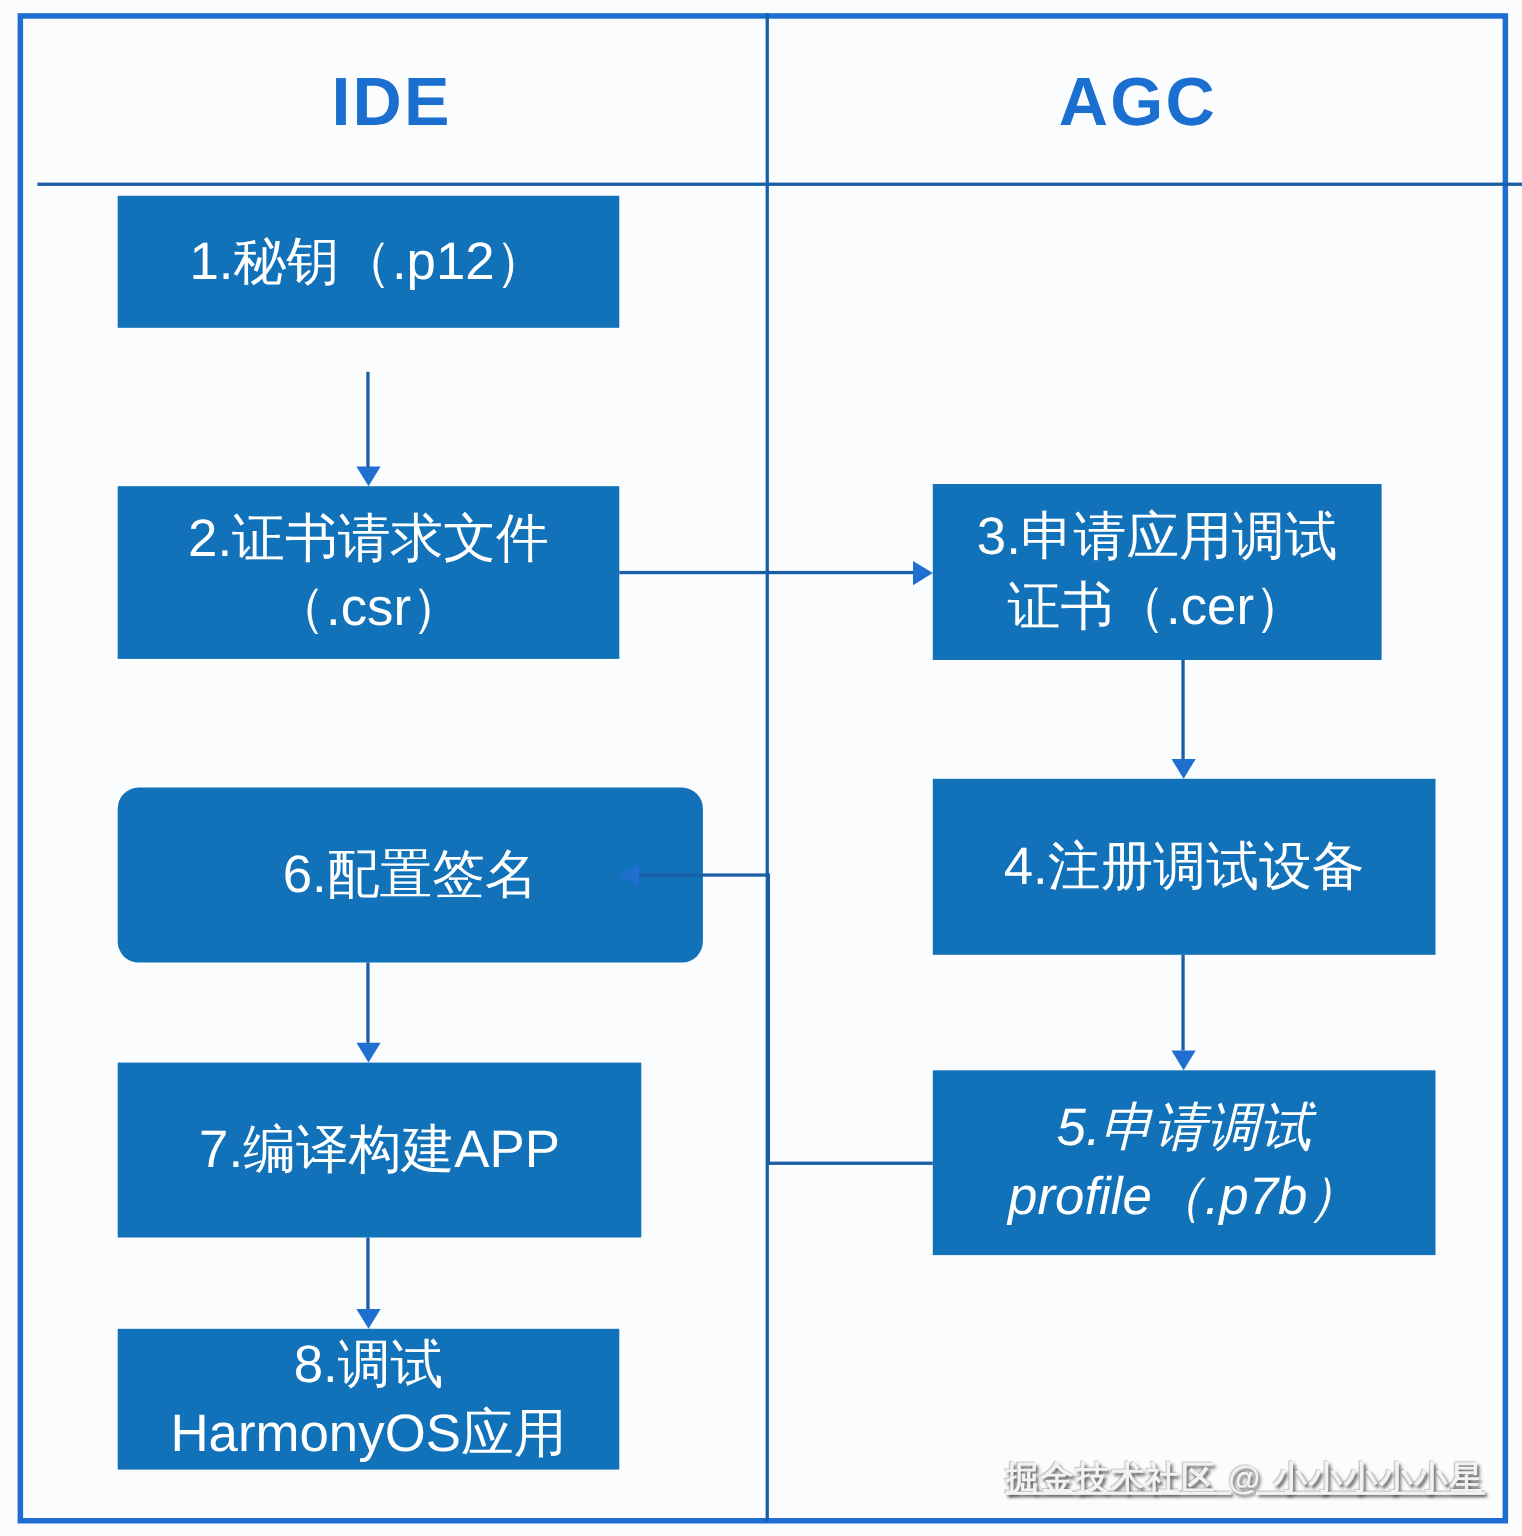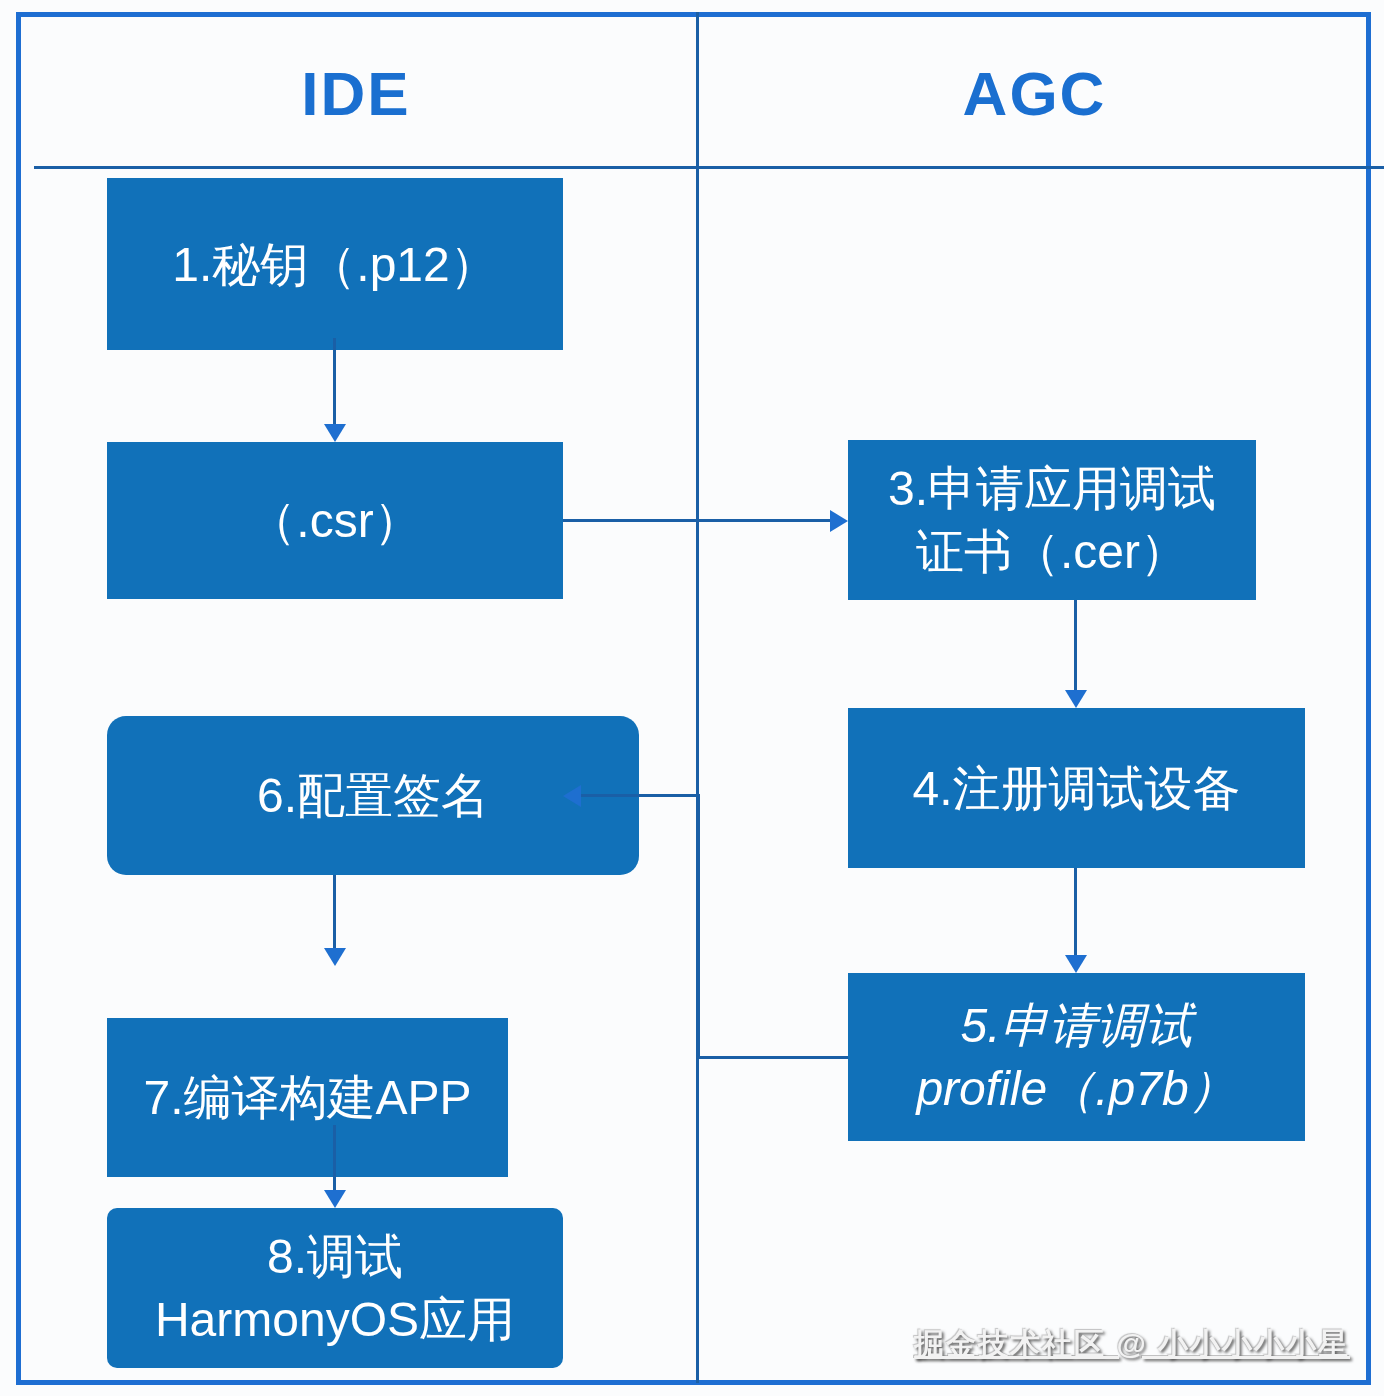--- a/index.html
+++ b/index.html
@@ -37,28 +37,28 @@
   
   .node {
     position:absolute;
     background:var(--fill, #1171b9);
     color:var(--node-text, #ffffff);
     display:flex; flex-direction:column;
     align-items:center; justify-content:center;
     font-size:48px; line-height:63px;
     text-align:center;
   }
-  .n1 { left:107px; top:178px;  width:456px; height:172px;justify-content:center; }
+  .n1 { left:107px; top:178px;  width:456px; height:120px;justify-content:center; }
   .n2 { left:107px; top:442px;  width:456px; height:157px; }
   .n3 { left:848px; top:440px;  width:408px; height:160px; }
   .n4 { left:848px; top:708px;  width:457px; height:160px; }
   .n5 { left:848px; top:973px;  width:457px; height:168px;font-style:italic; }
   .n6 { left:107px; top:716px;  width:532px; height:159px;border-radius:19px; }
-  .n7 { left:107px; top:1018px;  width:401px; height:159px; }
-  .n8 { left:107px; top:1208px; width:456px; height:160px;border-radius:10px; }
+  .n7 { left:107px; top:966px;  width:476px; height:159px; }
+  .n8 { left:107px; top:1208px; width:456px; height:128px; }
 
   
   .seg { position:absolute; background:var(--line, #1a5fa6); }
 
   
   .ah { position:absolute; width:0; height:0; }
   .ah.down  { border-left:11px solid transparent; border-right:11px solid transparent; border-top:18px solid var(--head, #1e6fd0); }
   .ah.right { border-top:11px solid transparent; border-bottom:11px solid transparent; border-left:18px solid var(--head, #1e6fd0); }
   .ah.left  { border-top:11px solid transparent; border-bottom:11px solid transparent; border-right:18px solid var(--head, #1e6fd0); }
 
@@ -82,20 +82,21 @@
   <div class="hsep"></div>
 
   <div class="col-header ide">IDE</div>
   <div class="col-header agc">AGC</div>
 
   <div class="node n1">
     <span>1.秘钥（.p12）</span>
   </div>
 
   <div class="node n2">
+    <span>2.证书请求文件</span>
     <span>（.csr）</span>
   </div>
 
   <div class="node n3">
     <span>3.申请应用调试</span>
     <span>证书（.cer）</span>
   </div>
 
   <div class="node n4">
     <span>4.注册调试设备</span>

